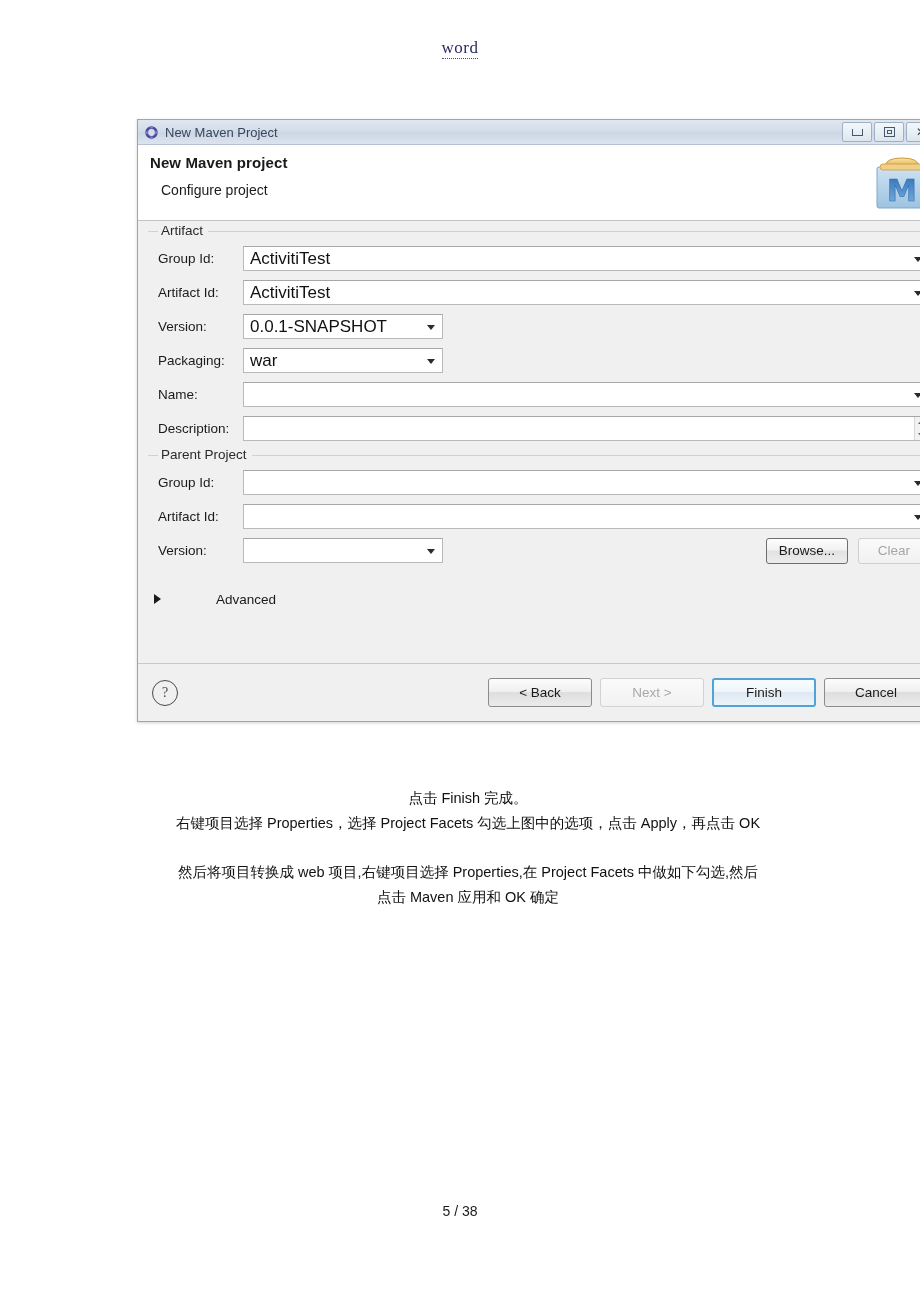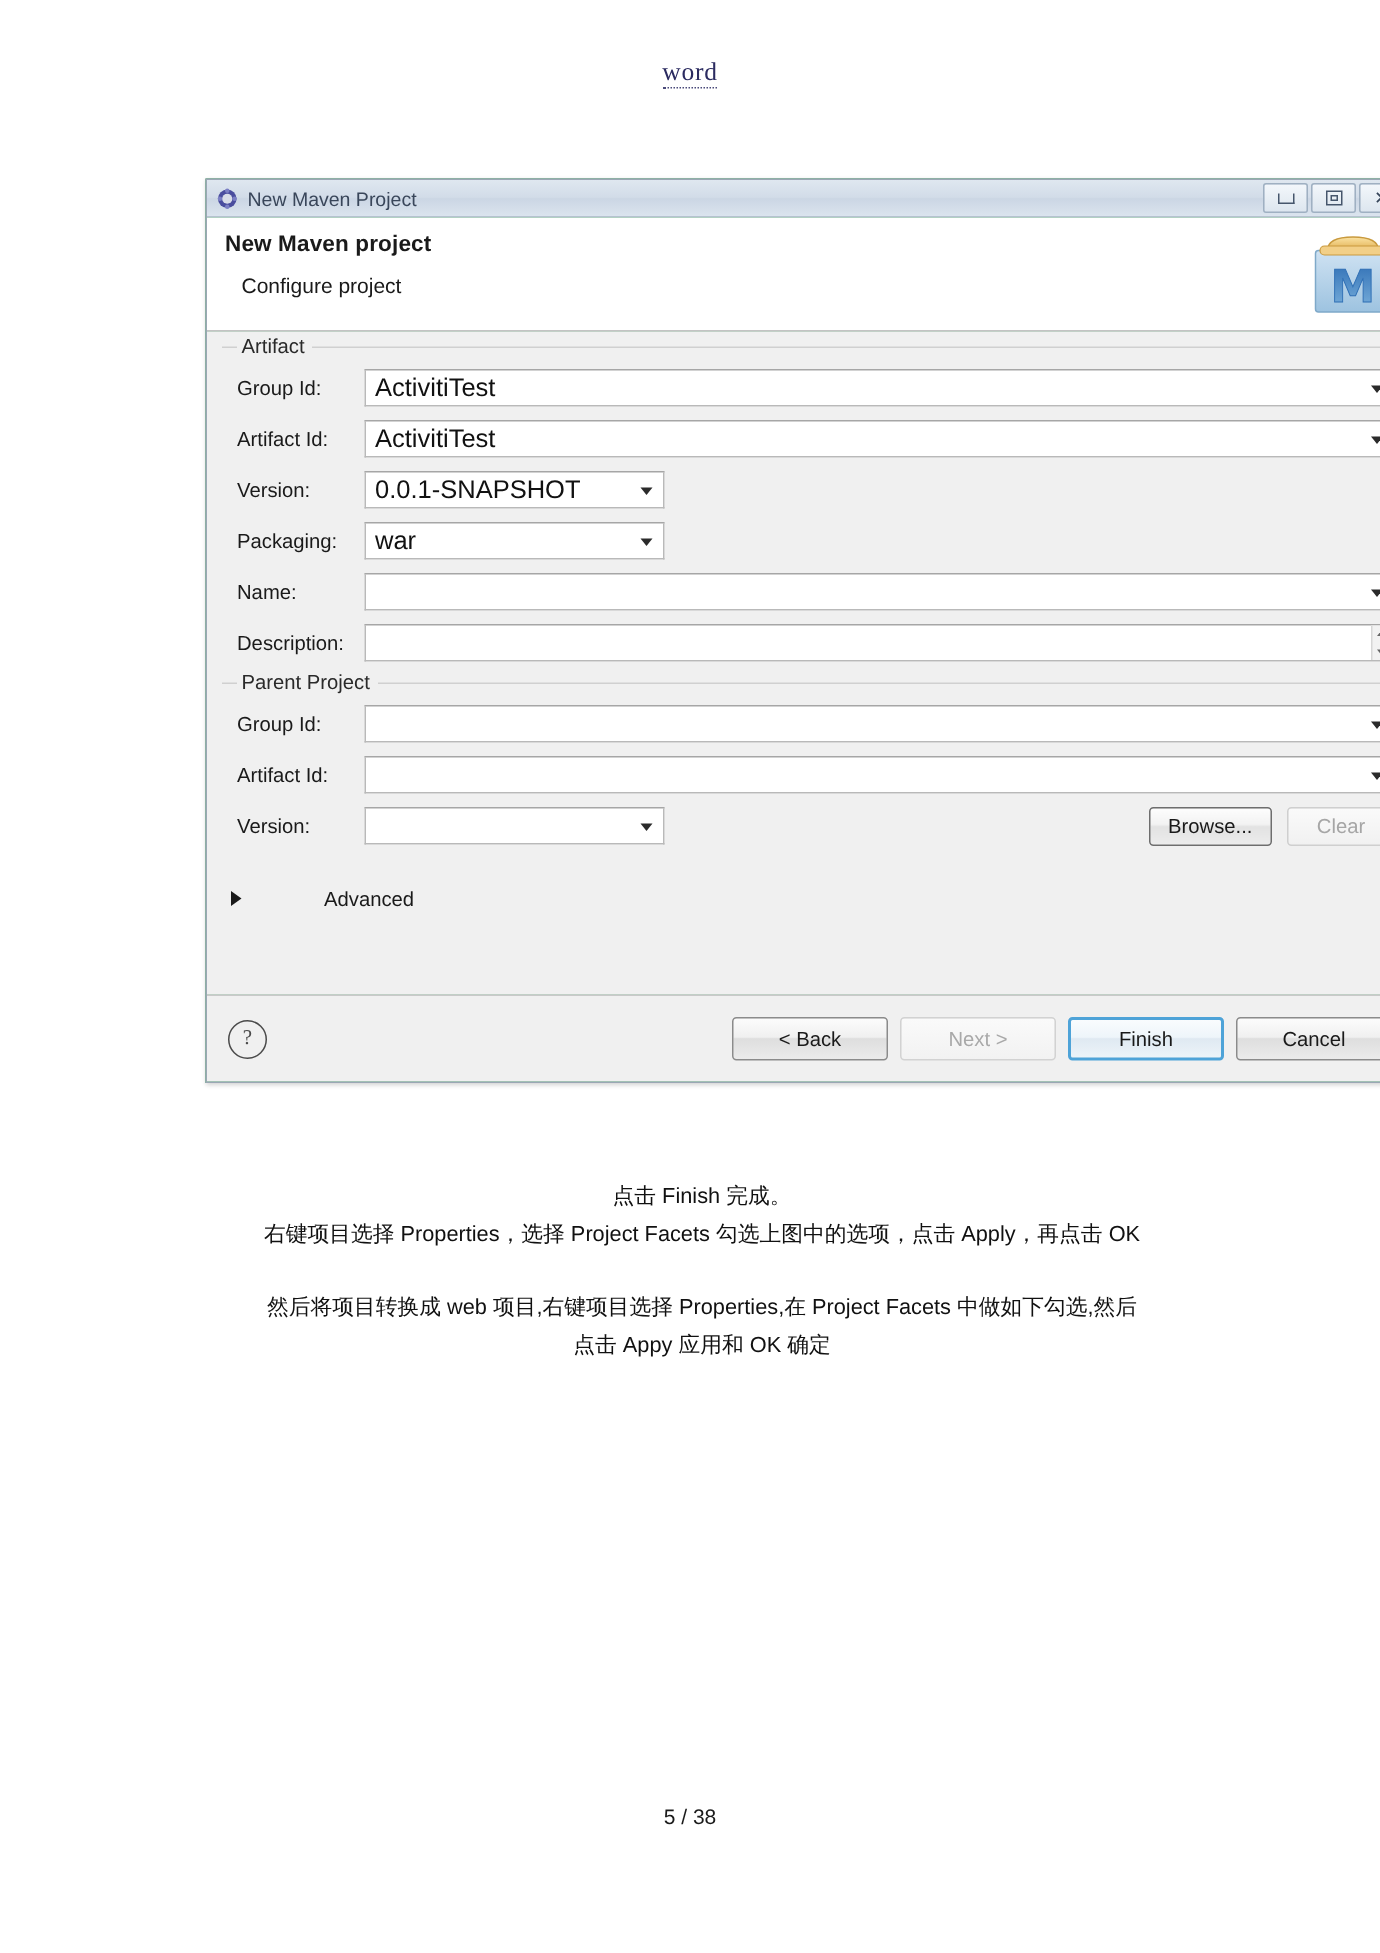--- a/index.html
+++ b/index.html
@@ -550,16 +550,16 @@
       <span class="fbtn">Cancel</span>
     </span>
   </div>
 </div>
 
 <div class="doc-text">
   <p>点击 Finish 完成。</p>
   <p>右键项目选择 Properties，选择 Project Facets  勾选上图中的选项，点击 Apply，再点击 OK</p>
   <div class="gap"></div>
   <p>然后将项目转换成 web 项目,右键项目选择 Properties,在 Project Facets 中做如下勾选,然后</p>
-  <p>点击 Appy 应用和 OK 确定</p>
+  <p>点击 Maven 应用和 OK 确定</p>
 </div>
 
 <div class="doc-footer">5  / 38</div>
 
 </body></html>

